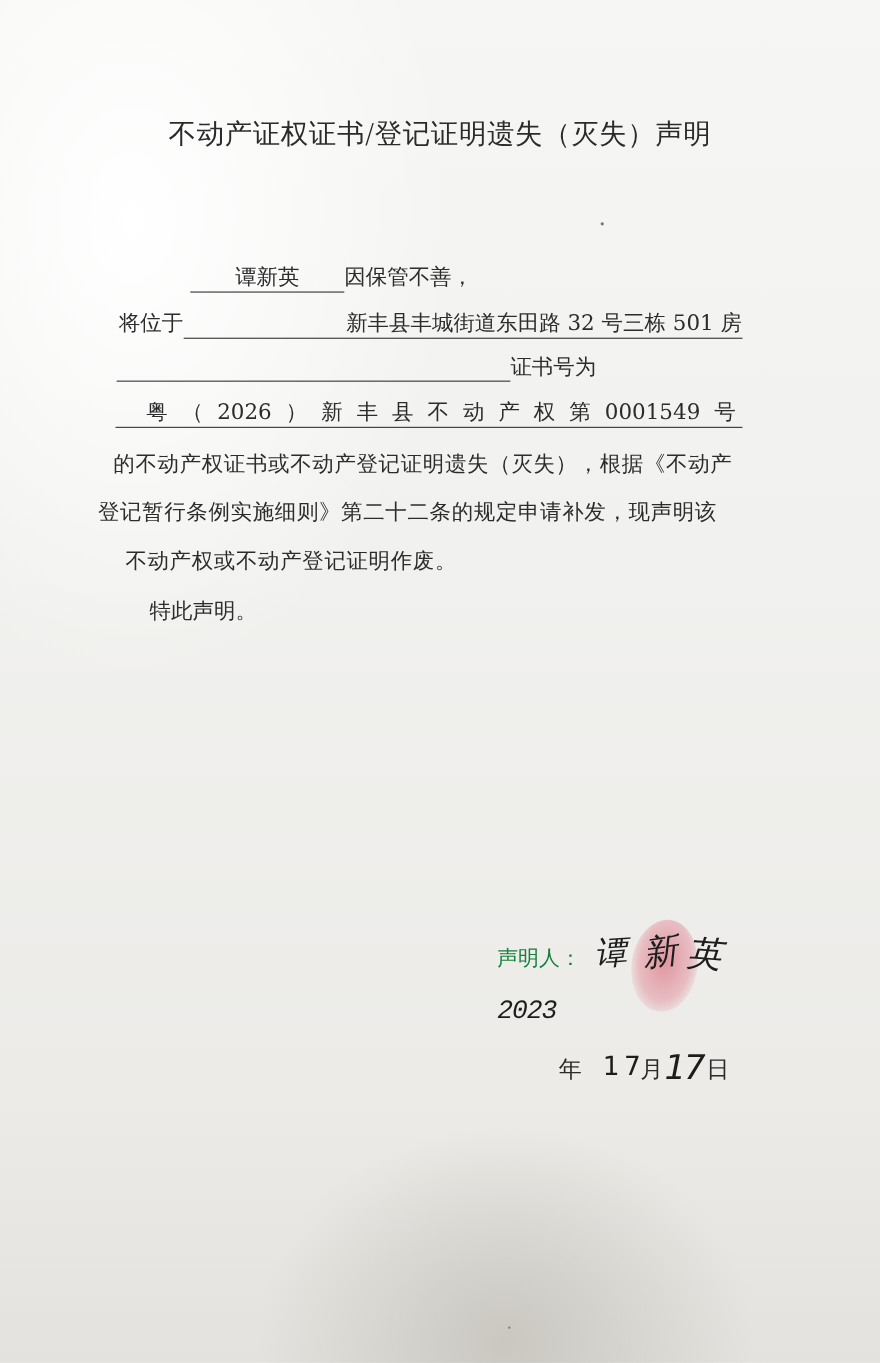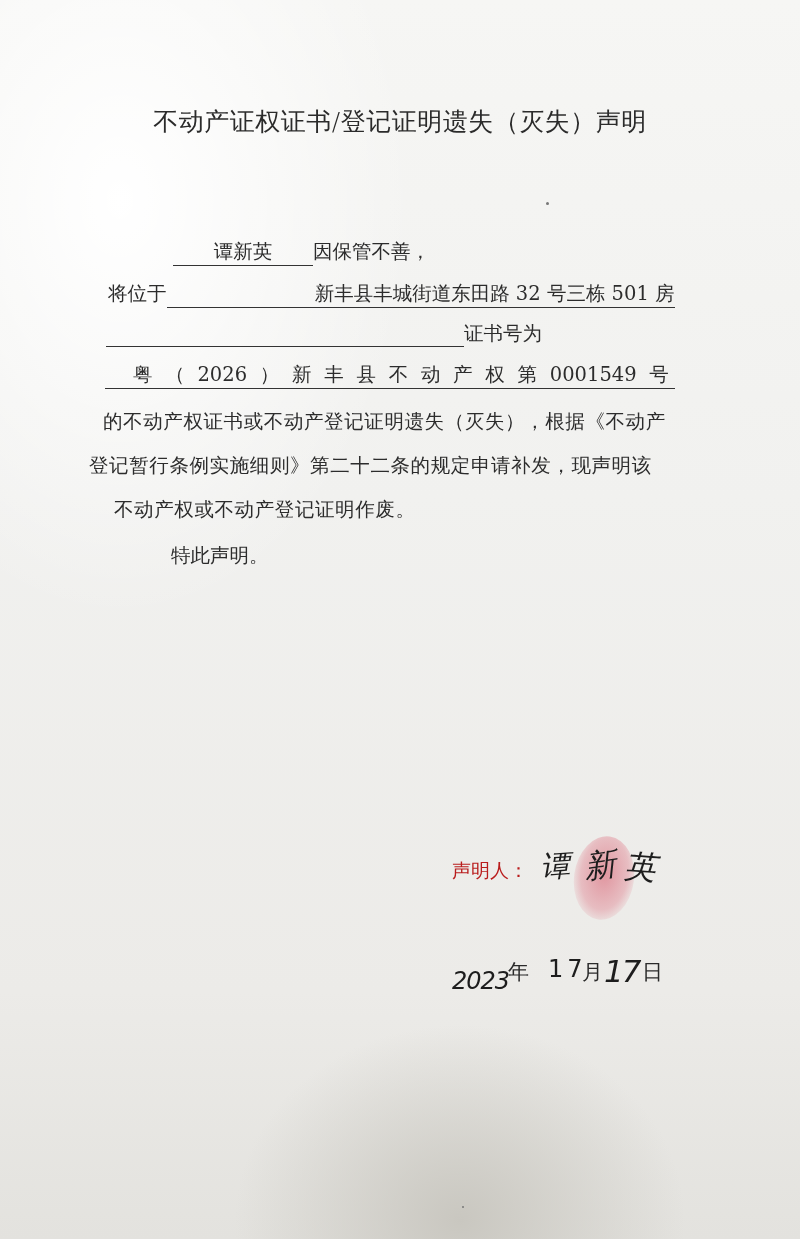--- a/index.html
+++ b/index.html
@@ -14,21 +14,21 @@
   }
   .title {
     position: absolute; left: 0; top: 105px; width: 800px; text-align: center;
     font-size: 25px; letter-spacing: 0.5px; color: #2b2b2b;
     font-family: "DejaVu Sans", sans-serif; font-weight: 300;
   }
   .line { position: absolute; font-size: 19.5px; white-space: nowrap; color: #2c2c2c; }
   .ul { display: inline-block; border-bottom: 1.5px solid #333; text-align: center; line-height: 26px; }
   .blank { display: inline-block; border-bottom: 1.5px solid #333; height: 26px; vertical-align: bottom; }
   .cert { display: inline-flex; justify-content: space-between; width: 570px; border-bottom: 1.5px solid #333; padding: 0 6px 0 28px; box-sizing: border-box; line-height: 26px; }
-  .signer { position: absolute; left: 452px; top: 858px; font-size: 19px; color: #b91c1c; }
+  .signer { position: absolute; left: 452px; top: 858px; font-size: 19px; color: #15803d; }
   .hw { position: absolute; font-family: "DejaVu Sans", sans-serif; color: #1d1d1d; font-style: italic; }
   .thumb {
     position: absolute; left: 574px; top: 836px; width: 60px; height: 84px; border-radius: 50%;
     background: radial-gradient(ellipse at 50% 45%, rgba(214,78,98,0.55) 0%, rgba(220,100,118,0.35) 55%, rgba(230,140,150,0) 80%);
     transform: rotate(8deg);
   }
   .date-unit { position: absolute; font-size: 21px; color: #2a2a2a; font-family: "DejaVu Sans", sans-serif; font-style: normal; }
   .dot { position: absolute; width: 3px; height: 3px; border-radius: 50%; background: #777; }
 </style>
 </head>
@@ -63,29 +63,29 @@
     <span>权</span>
     <span>第</span>
     <span>0001549</span>
     <span>号</span>
   </span>
 </div>
 
 <div class="line" style="left:103px; top:408px; letter-spacing:0.6px;text-align:right;">的不动产权证书或不动产登记证明遗失（灭失），根据《不动产</div>
 <div class="line" style="left:89px; top:452px; letter-spacing:0.6px;">登记暂行条例实施细则》第二十二条的规定申请补发，现声明该</div>
 <div class="line" style="left:103px; top:496px; letter-spacing:0.6px;margin-left:11px;">不动产权或不动产登记证明作废。</div>
-<div class="line" style="left:136px; top:542px;margin-left:35px;">特此声明。</div>
+<div class="line" style="left:136px; top:542px;">特此声明。</div>
 
 <div class="thumb"></div>
 <div class="signer">声明人：</div>
 <div class="hw" style="left:540px; top:846px; font-size:30px; transform:rotate(-4deg);">谭</div>
 <div class="hw" style="left:584px; top:844px; font-size:32px; transform:rotate(-8deg);">新</div>
 <div class="hw" style="left:624px; top:846px; font-size:32px; transform:rotate(4deg);">英</div>
 
-<div class="hw" style="left:452px; top:967px; font-size:24px; letter-spacing:-1px;">2023</div>
+<div class="hw" style="left:452px; top:906px; font-size:24px; letter-spacing:-1px;font-family:Liberation Mono, monospace;">2023</div>
 <div class="date-unit" style="left:508px; top:958px;">年</div>
 <div class="hw" style="left:548px; top:955px; font-size:24px; letter-spacing:4px; font-style:normal;">17</div>
 <div class="date-unit" style="left:582px; top:958px;">月</div>
 <div class="hw" style="left:604px; top:953px; font-size:31px; letter-spacing:-2px;">17</div>
 <div class="date-unit" style="left:642px; top:958px;">日</div>
 
 <div class="dot" style="left:546px; top:202px;"></div>
 <div class="dot" style="left:462px; top:1206px; width:2px; height:2px;"></div>
 
 </body></html>

